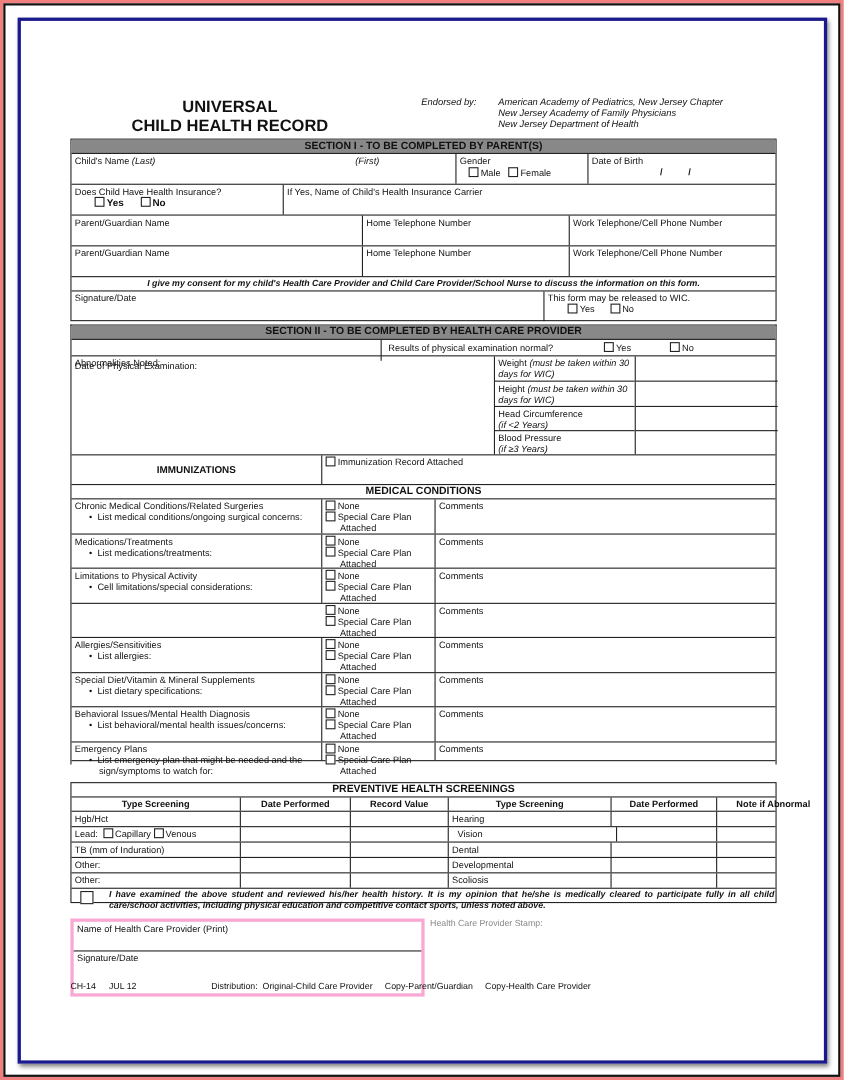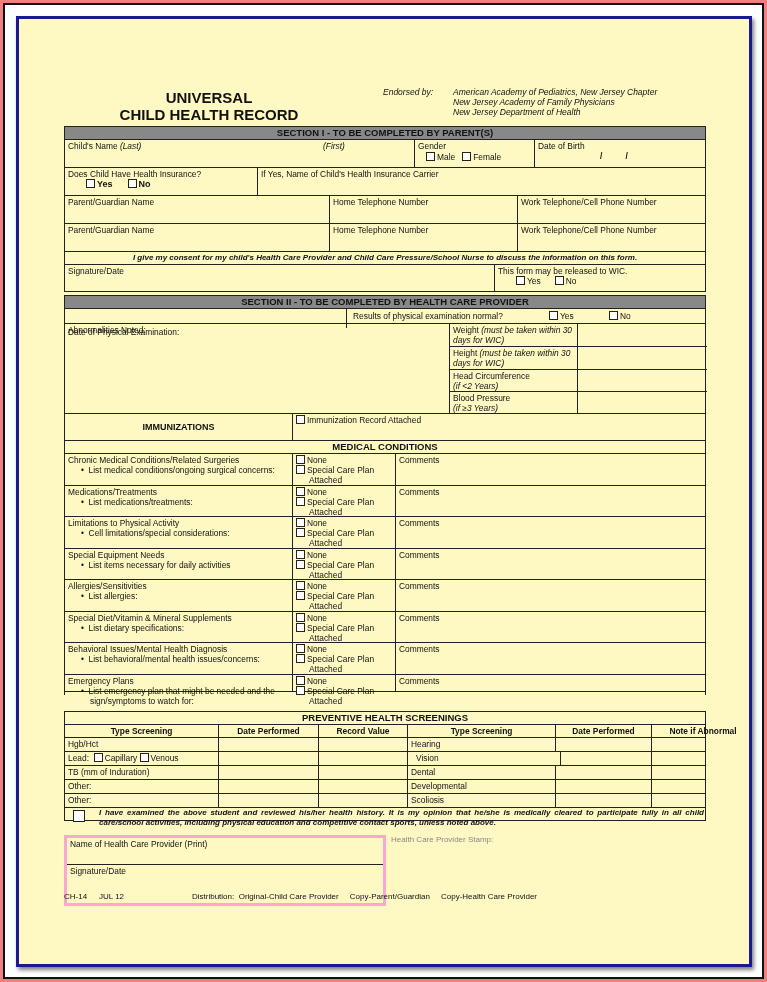--- a/index.html
+++ b/index.html
@@ -1,19 +1,19 @@
 <!DOCTYPE html>
 <html><head>
 <meta charset="utf-8">
 <style>
 *{box-sizing:border-box;margin:0;padding:0}
 html,body{width:767px;height:982px;overflow:hidden}
 body{background:#f08080;position:relative;font-family:"Liberation Sans",sans-serif;color:#111}
 .frame-black{position:absolute;left:3px;top:3px;width:761px;height:976px;border:2px solid #111;background:#fff}
-.page{position:absolute;left:16px;top:16px;width:736px;height:951px;border:3px solid #1a1a8c;background:#fef9c3;box-shadow:2px 3px 4px rgba(0,0,0,.5)}
+.page{position:absolute;left:16px;top:16px;width:736px;height:951px;border:3px solid #1a1a8c;background:#ffffff;box-shadow:2px 3px 4px rgba(0,0,0,.5)}
 .abs{position:absolute}
 .title{font-weight:bold;font-size:15px;text-align:center;line-height:17px}
 .endorse{font-size:8.5px;font-style:italic;line-height:10px}
 .tbl{position:absolute;left:45px;border:1px solid #222}
 .row{position:absolute;left:0;border-bottom:1px solid #222;width:100%}
 .cell{position:absolute;top:0;height:100%;border-right:1px solid #222;font-size:8.4px;padding:1px 3px;line-height:10px}
 .sec{background:#888;font-weight:bold;text-align:center;font-size:9.5px;line-height:12px}
 .cb{display:inline-block;width:9px;height:9px;border:1px solid #222;vertical-align:-1px;margin-right:2px;background:#fff}
 .bold{font-weight:bold}
 .it{font-style:italic}
@@ -60,21 +60,21 @@
 <div class="row" style="top:69px;height:28px">
 <div class="cell" style="left:0;width:265px"><span>Parent/Guardian Name</span></div>
 <div class="cell" style="left:265px;width:188px"><span>Home Telephone Number</span></div>
 <div class="cell" style="left:453px;width:189px;border-right:0"><span>Work Telephone/Cell Phone Number</span></div>
       </div>
 <div class="row" style="top:97px;height:28px">
 <div class="cell" style="left:0;width:265px"><span>Parent/Guardian Name</span></div>
 <div class="cell" style="left:265px;width:188px"><span>Home Telephone Number</span></div>
 <div class="cell" style="left:453px;width:189px;border-right:0"><span>Work Telephone/Cell Phone Number</span></div>
       </div>
-<div class="row bold it ctr" style="top:125px;height:13px;font-size:8px;line-height:12px">I give my consent for my child's Health Care Provider and Child Care Pressure/School Nurse to discuss the information on this form.</div>
+<div class="row bold it ctr" style="top:125px;height:13px;font-size:8px;line-height:12px">I give my consent for my child's Health Care Provider and Child Care Provider/School Nurse to discuss the information on this form.</div>
 <div class="row" style="top:138px;height:27px;border-bottom:0">
 <div class="cell" style="left:0;width:430px"><span>Signature/Date</span></div>
 <div class="cell" style="left:430px;width:212px;border-right:0">
           <div>This form may be released to WIC.</div>
           <div style="padding-left:18px"><span class="cb"></span><span>Yes</span> &nbsp;&nbsp;&nbsp;&nbsp;&nbsp;<span class="cb"></span><span>No</span></div>
         </div>
       </div>
 </div>
 
 <div class="tbl" style="top:276px;width:642px;height:400px;border-bottom:0">
@@ -142,24 +142,20 @@
             <div style="padding-left:10px;text-indent:-0px;padding-left:22px;text-indent:-9px"><span>•&nbsp;&nbsp;</span><span>Cell limitations/special considerations:</span></div>
           </div>
 <div class="cell" style="left:228px;width:103px">
             <div><span class="cb"></span><span>None</span></div>
             <div><span class="cb"></span><span>Special Care Plan</span></div>
             <div style="padding-left:13px">Attached</div>
           </div>
 <div class="cell" style="left:331px;width:311px;border-right:0"><span>Comments</span></div>
         </div>
         <div class="row" style="top:252.5px;height:31.5px">
-<div class="cell" style="left:0;width:228px">
-            <div>Special Equipment Needs</div>
-            <div style="padding-left:10px;text-indent:-0px;padding-left:22px;text-indent:-9px"><span>•&nbsp;&nbsp;</span><span>List items necessary for daily activities</span></div>
-          </div>
 <div class="cell" style="left:228px;width:103px">
             <div><span class="cb"></span><span>None</span></div>
             <div><span class="cb"></span><span>Special Care Plan</span></div>
             <div style="padding-left:13px">Attached</div>
           </div>
 <div class="cell" style="left:331px;width:311px;border-right:0"><span>Comments</span></div>
         </div>
         <div class="row" style="top:284px;height:31.5px">
 <div class="cell" style="left:0;width:228px">
             <div>Allergies/Sensitivities</div>

